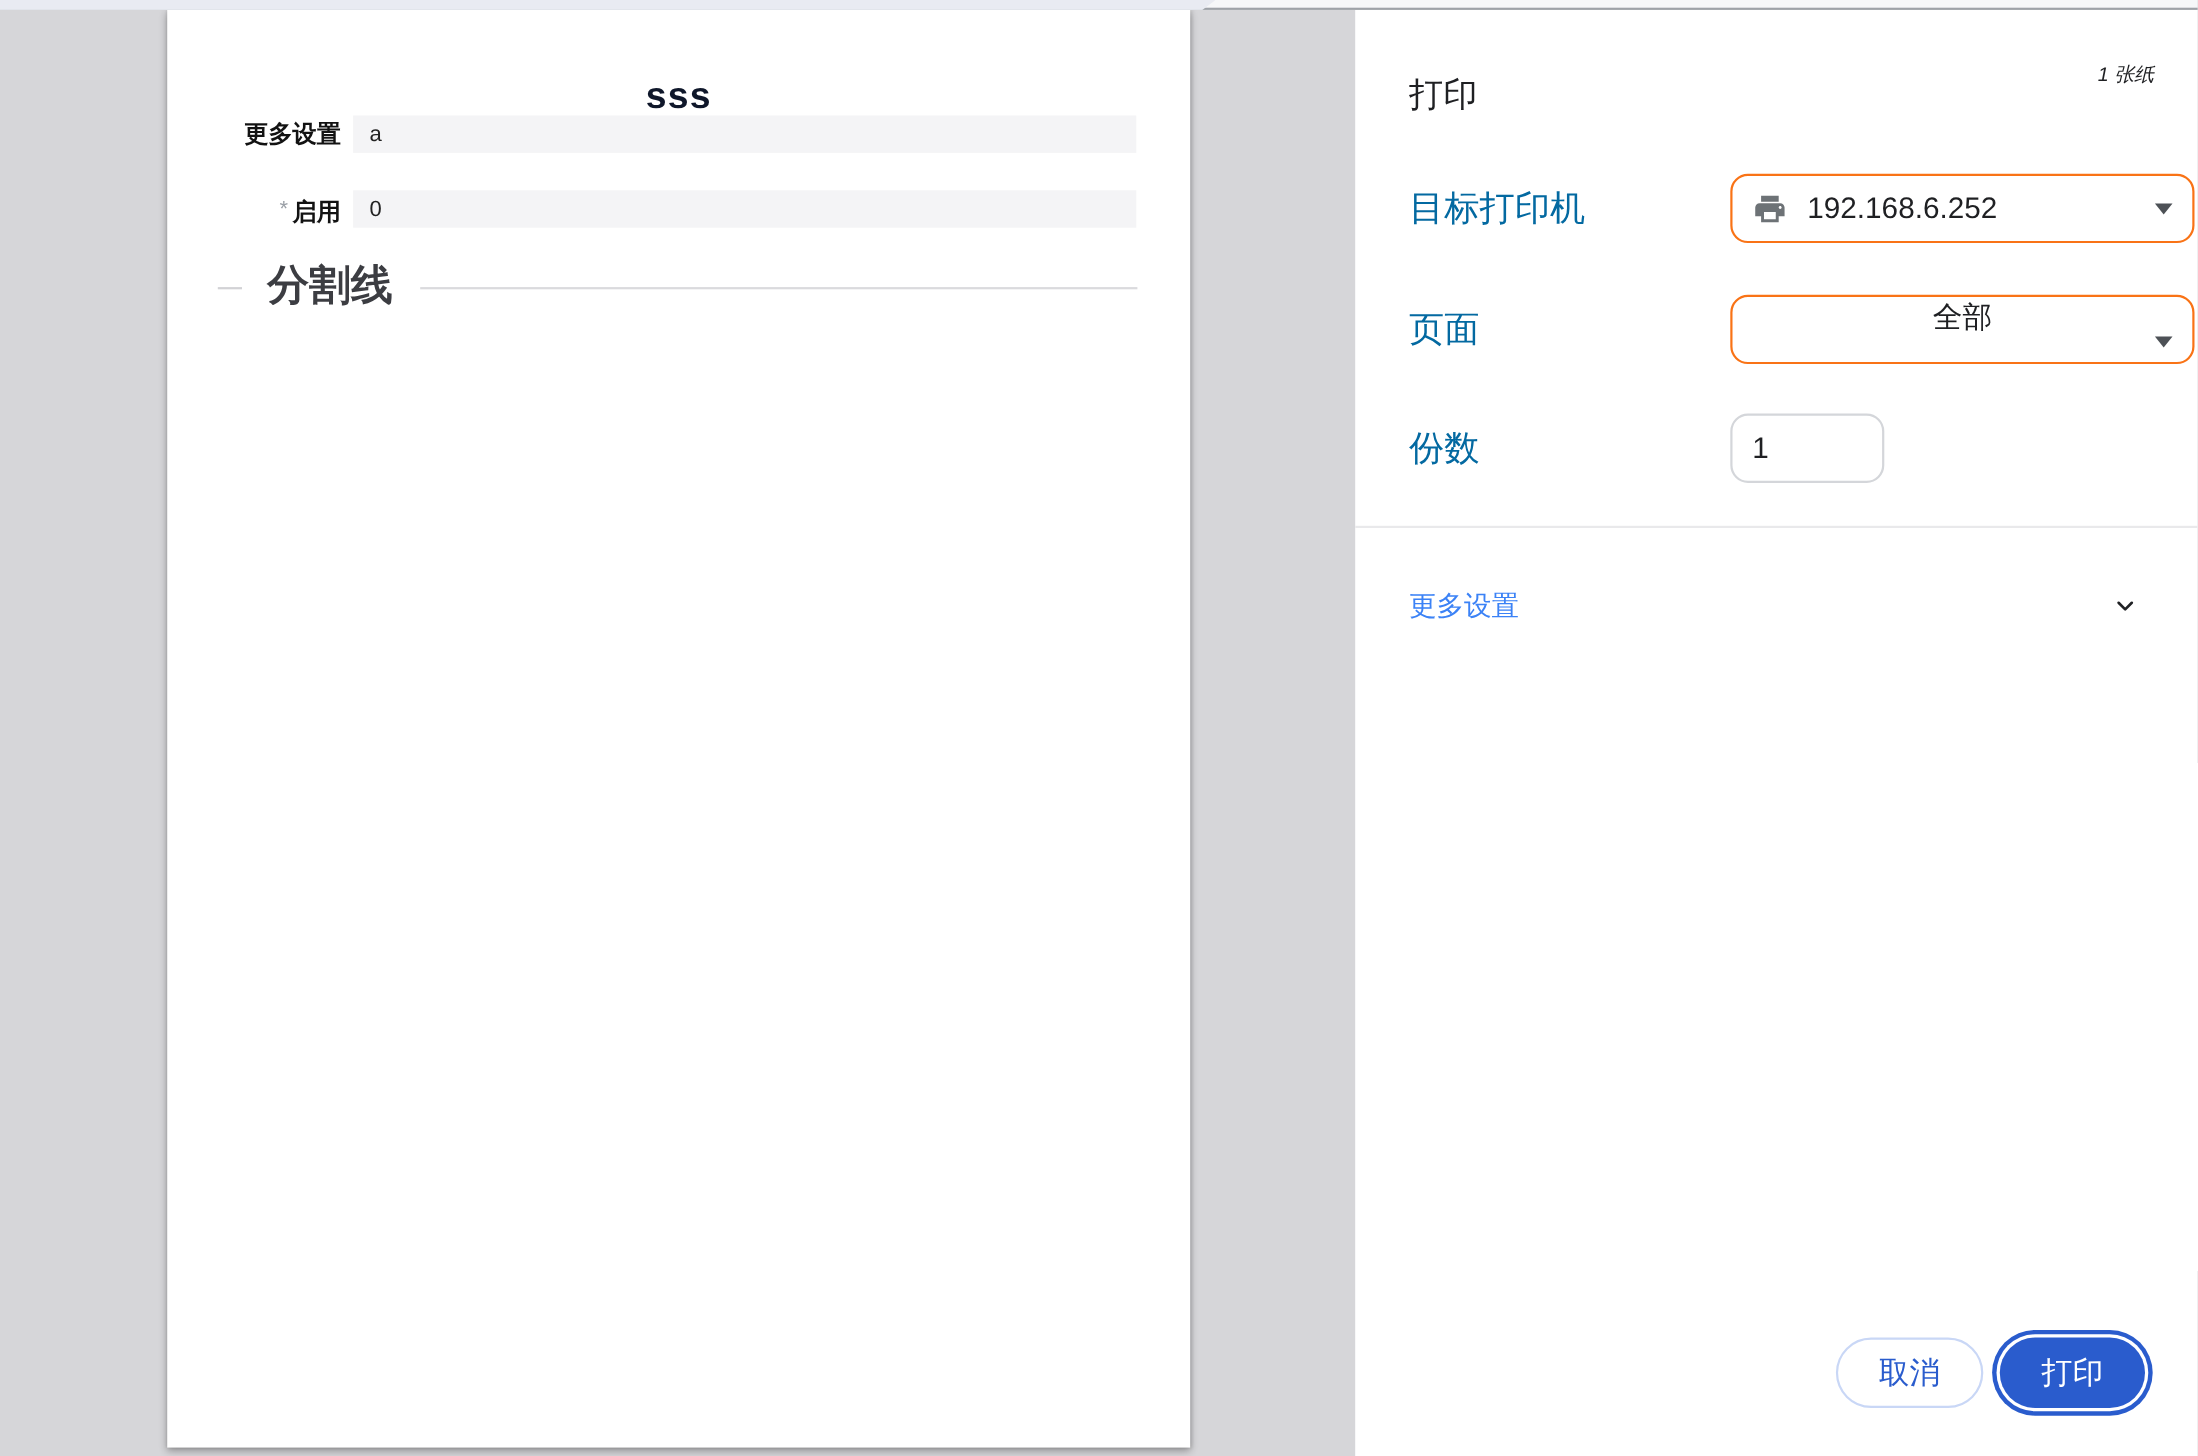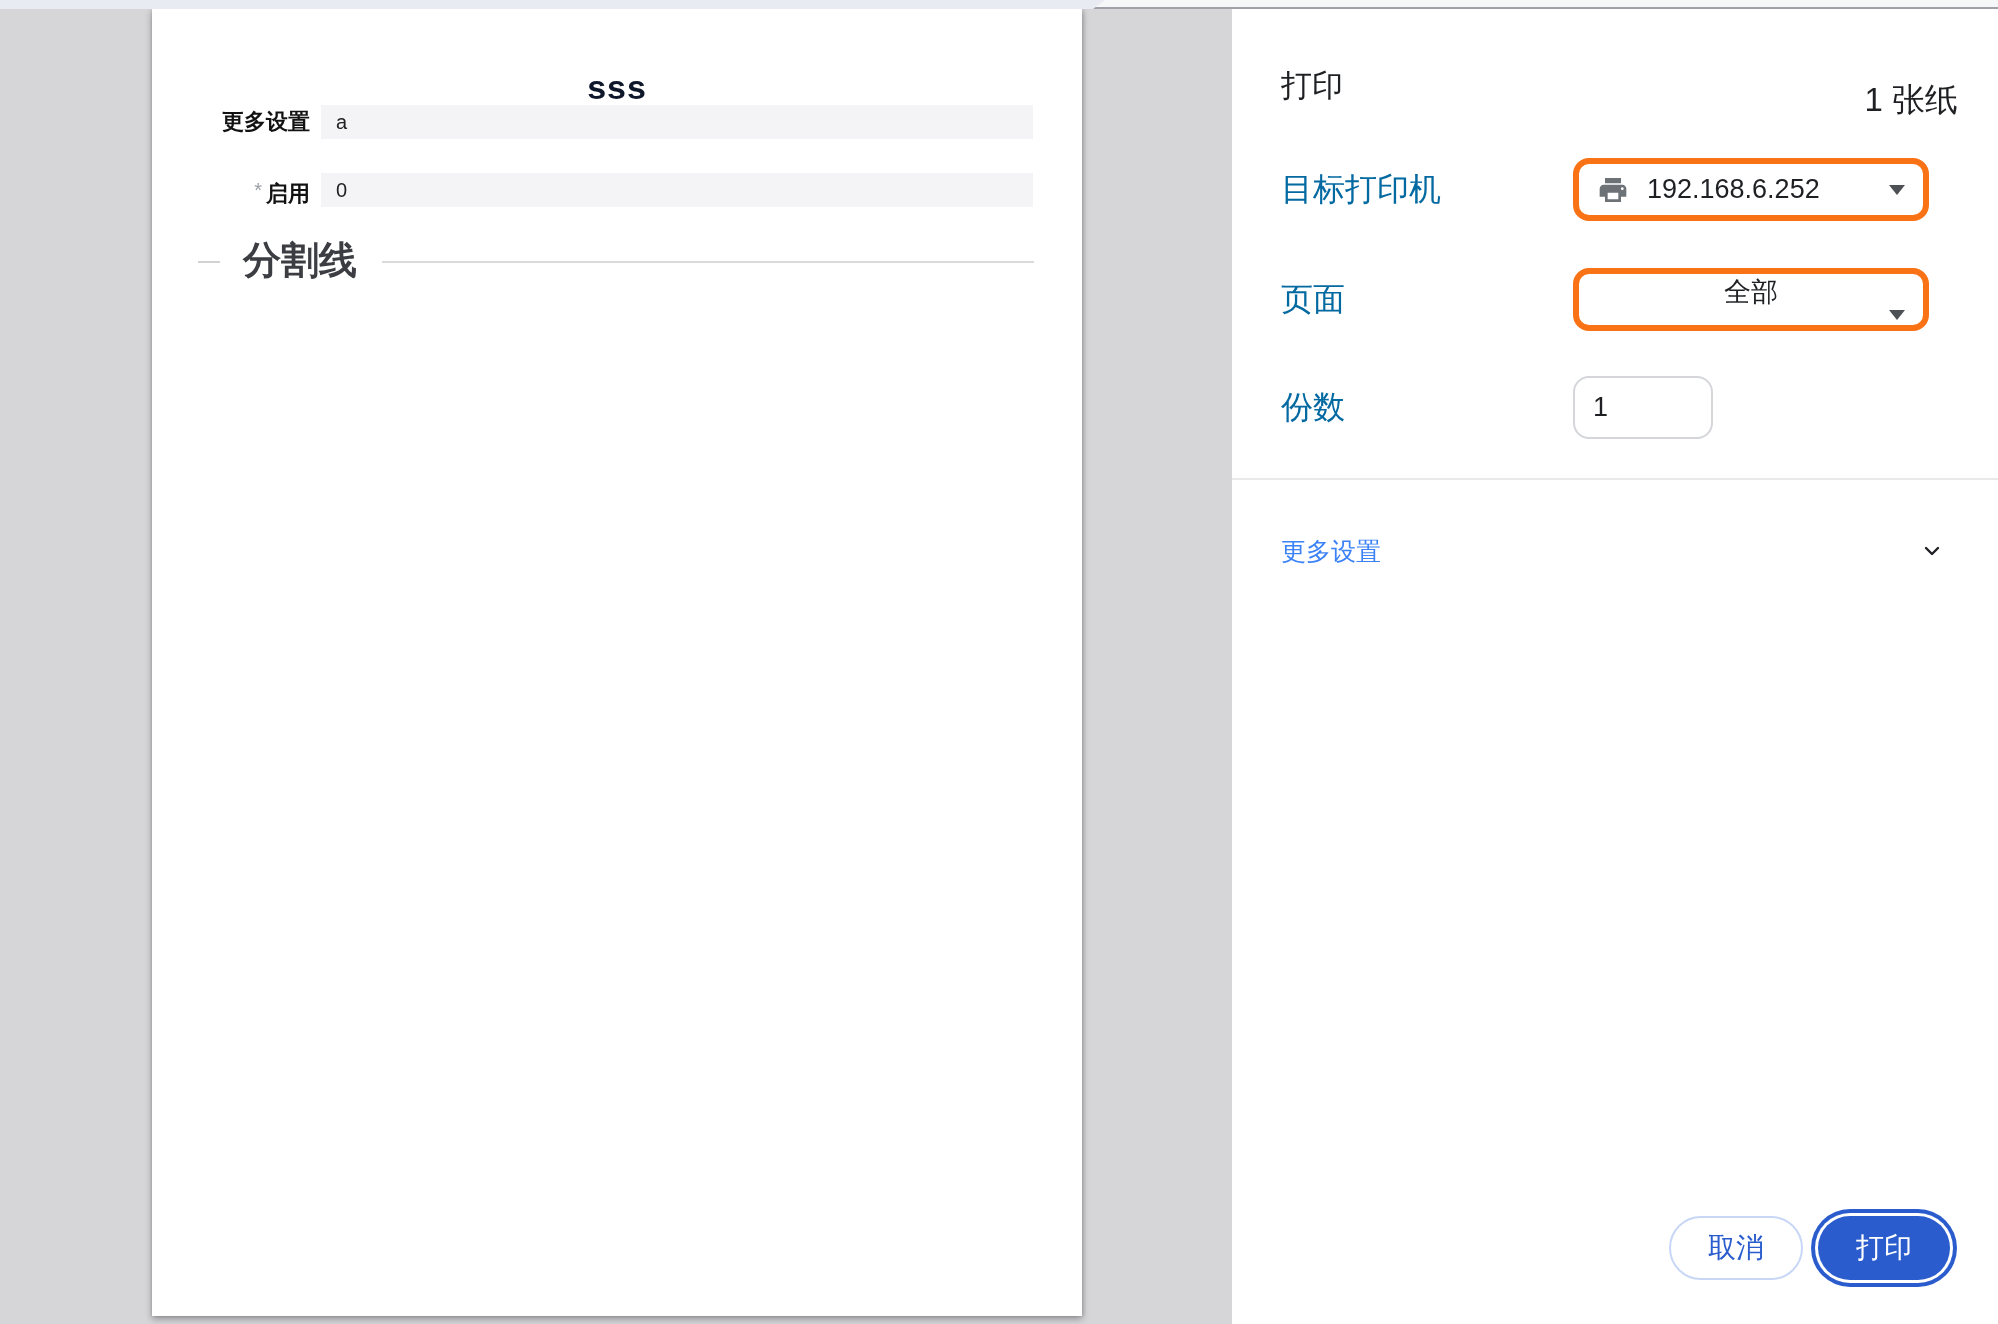--- a/index.html
+++ b/index.html
@@ -36,31 +36,31 @@
   .section-divider { position:absolute; left:0; top:222px; width:100%; height:60px; }
   .sd-text { position:absolute; left:91px; top:6px; font-size:38px; font-weight:700; color:#3c3d42; line-height:46px; }
   .sd-dash { position:absolute; left:46px; top:30px; width:22px; height:2px; background:#d2d2d5; }
   .sd-line { position:absolute; left:230px; top:30px; width:652px; height:2px; background:#dadadd; }
 
   
   .panel { position:absolute; left:1232px; top:9px; width:766px; height:1315px; background:#ffffff; }
 
   .panel-title { position:absolute; left:49px; top:55px; font-size:31px; line-height:44px;
                  font-weight:400; color:#1f2023; }
-  .sheet-count { position:absolute; right:40px; top:76px; font-size:33px; line-height:30px;
-                 color:#1f2023; }
+  .sheet-count { position:absolute; right:40px; top:44px; font-size:18px; line-height:30px;
+                 color:#1f2023;font-style:italic; }
 
   .row-label { position:absolute; left:49px; height:63px; line-height:63px;
                font-size:32px; color:#0369a1; }
   .lbl-dest   { top:149px; }
   .lbl-pages  { top:259px; }
   .lbl-copies { top:367px;text-align:right; }
 
-  .select-box { position:absolute; left:341px; width:356px; height:63px;
-                border:6px solid #f97316; border-radius:16px; background:#fff;
+  .select-box { position:absolute; left:341px; width:422px; height:63px;
+                border:2px solid #f97316; border-radius:16px; background:#fff;
                 display:flex; align-items:center; padding:0 18px; cursor:pointer; }
   .sel-dest  { top:149px; }
   .sel-pages { top:259px;flex-direction:column; }
   .select-text { font-size:27px; color:#1f2023; }
   .sel-dest .select-text { margin-left:18px; }
   .caret-down { margin-left:auto; width:0; height:0;
                 border-left:8px solid transparent; border-right:8px solid transparent;
                 border-top:10px solid #4d5156; }
   .printer-glyph { width:32px; height:32px; flex:0 0 32px; }
 

